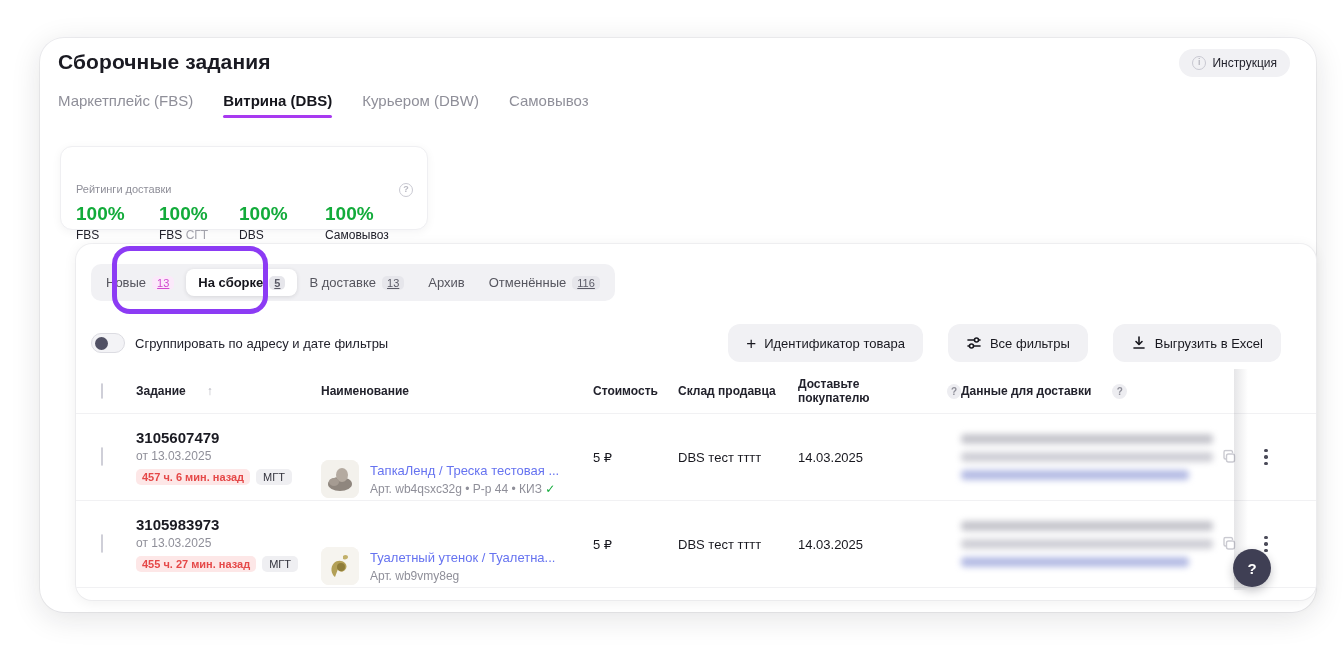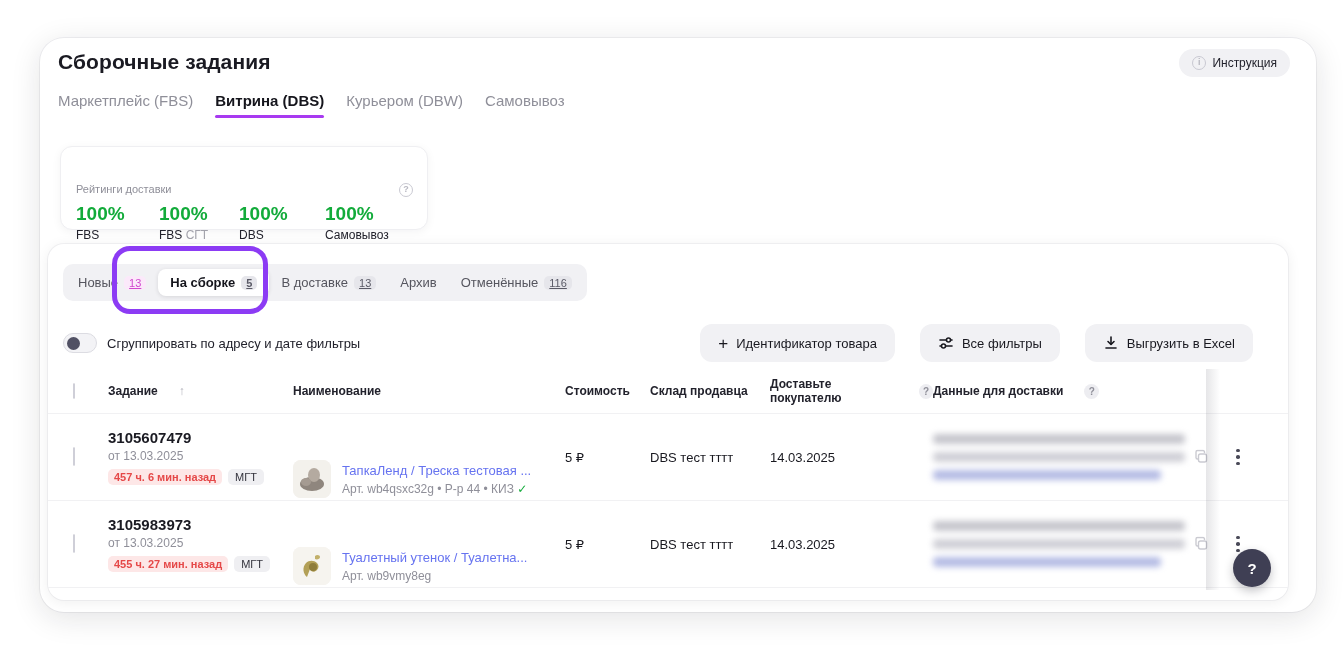--- a/index.html
+++ b/index.html
@@ -10,21 +10,21 @@
   
   .outer-card { position:absolute; left:40px; top:38px; width:1276px; height:574px;
     background:#fff; border-radius:24px; box-shadow:0 6px 30px rgba(25,25,35,.12), 0 0 0 1px #f2f2f4; }
 
   .page-title { position:absolute; left:18px; top:12px; font-size:21px; font-weight:700; letter-spacing:.1px; }
 
   .instruction-btn { position:absolute; right:26px; top:11px; display:flex; align-items:center; gap:6px;
     background:#f1f1f4; border:none; border-radius:16px; padding:7px 13px; font-size:12px; color:#22222c;
     font-family:inherit; cursor:pointer; }
 
-  .main-tabs { position:absolute; left:18px; top:54px; display:flex; gap:22px; font-size:15px; }
+  .main-tabs { position:absolute; left:18px; top:54px; display:flex; gap:30px; font-size:15px; }
   .main-tab { color:#8f8f99; padding-bottom:9px; cursor:pointer; }
   .main-tab.active { color:#15151c; font-weight:700; position:relative; }
   .main-tab.active::after { content:""; position:absolute; left:0; right:0; bottom:0; height:3px;
     border-radius:2px; background:#a83af0; }
 
   
   .ratings-card { position:absolute; left:20px; top:108px; width:368px; height:84px; background:#fff;
     border:1px solid #efeff2; border-radius:12px; box-shadow:0 2px 10px rgba(25,25,35,.05); padding:11px 14px 0 15px; }
   .ratings-head { display:flex; justify-content:space-between; align-items:flex-start;margin-top:25px; }
   .ratings-title { font-size:11px; color:#8f8f99; }
@@ -32,21 +32,21 @@
     font-size:9px; line-height:11px; text-align:center; font-weight:700; cursor:pointer; }
   .ratings-grid { display:flex; margin-top:6px; }
   .rating-item { }
   .rating-item:nth-child(1){ width:83px; } .rating-item:nth-child(2){ width:80px; }
   .rating-item:nth-child(3){ width:86px; } .rating-item:nth-child(4){ width:88px; }
   .rating-value { font-size:19px; font-weight:700; color:#12ab3a; }
   .rating-label { font-size:12px; color:#22222c; margin-top:3px; }
   .rating-label .suffix { color:#a2a2ab; }
 
   
-  .inner-card { position:absolute; left:8px; top:206px; width:1240px; height:356px; background:#fff;
+  .inner-card { position:absolute; left:36px; top:206px; width:1240px; height:356px; background:#fff;
     border-radius:16px; box-shadow:0 2px 14px rgba(25,25,35,.07), 0 0 0 1px #f4f4f6; }
 
   .sub-tabs { position:absolute; left:15px; top:20px; display:inline-flex; align-items:center;
     background:#f1f1f4; border-radius:10px; padding:3px; height:37px; }
   .sub-tab { display:flex; align-items:center; gap:6px; padding:6px 12px; font-size:13px; color:#55555e;
     border-radius:8px; cursor:pointer; white-space:nowrap; }
   .sub-tab.active { background:#fff; font-weight:700; color:#15151c; box-shadow:0 1px 4px rgba(25,25,35,.12); }
   .count-badge { font-size:11px; padding:1px 5px; border-radius:5px; background:#e6e6eb; color:#5a5a66;text-decoration:underline; }
   .count-badge.pink { background:#fbe9fa; color:#d148ce; }
 

